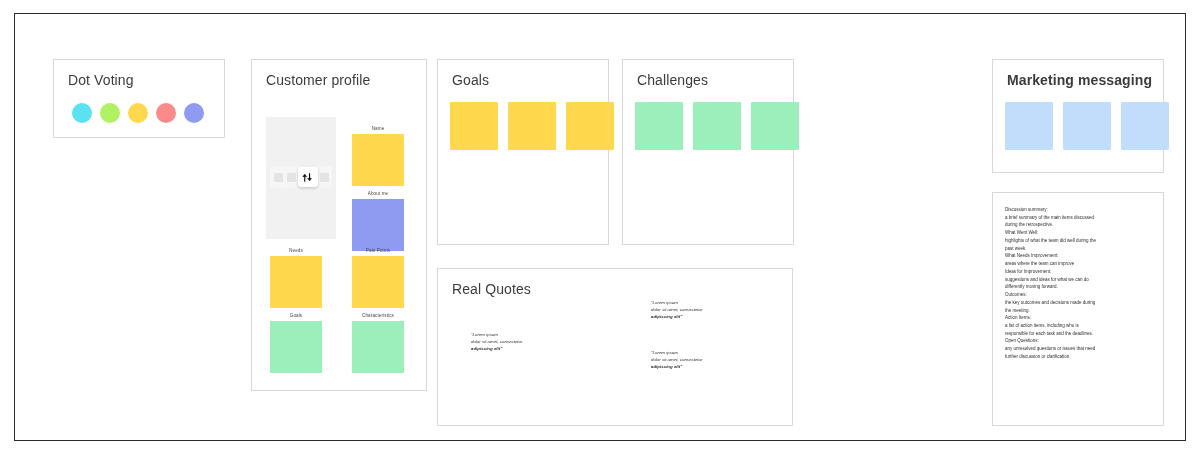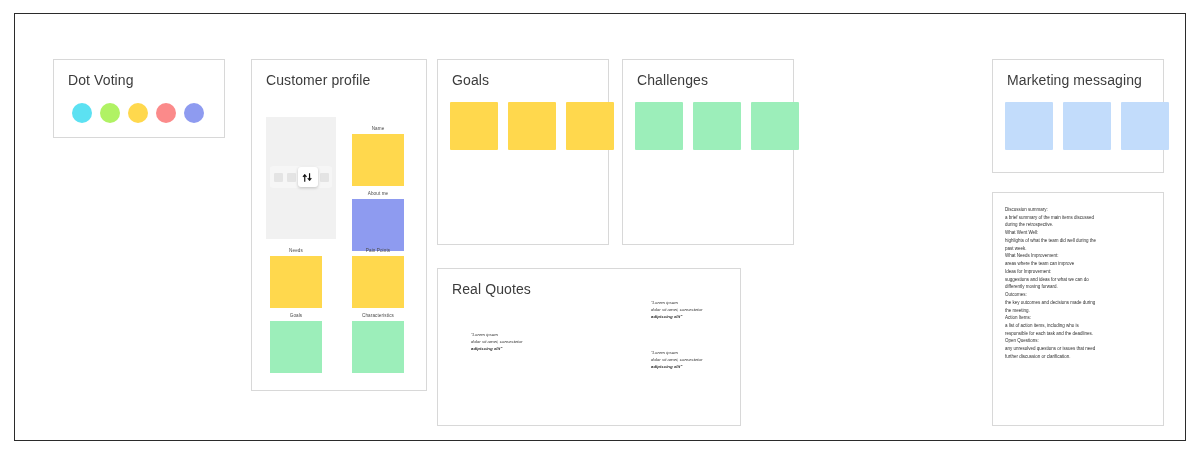--- a/index.html
+++ b/index.html
@@ -117,21 +117,21 @@
     margin-bottom: 3px;
     letter-spacing: .1px;
     white-space: nowrap;
   }
   .cp-note {
     width: 52px;
     height: 52px;
   }
 
   
-  #real-quotes { left: 422px; top: 254px; width: 304px; height: 158px; }
+  #real-quotes { left: 422px; top: 254px; width: 356px; height: 158px; }
   .quote {
     position: absolute;
     font-size: 4.4px;
     line-height: 1.62;
     color: #2f2f2f;
     font-style: italic;
     white-space: nowrap;
   }
 
   
@@ -223,21 +223,21 @@
   <div class="panel" id="challenges" style="left:607px; top:45px; width:172px; height:186px;">
     <div class="panel-title">Challenges</div>
     <div class="note-row" style="left:12px; top:42px;">
         <div class="note" style="background: rgb(156, 238, 186);"></div>
         <div class="note" style="background: rgb(156, 238, 186);"></div>
         <div class="note" style="background: rgb(156, 238, 186);"></div>
       </div>
   </div>
 
 
-  <div class="panel" id="marketing-messaging" style="left:977px; top:45px; width:172px; height:114px;">
+  <div class="panel" id="marketing-messaging" style="left:977px; top:45px; width:172px; height:114px;font-weight:bold;">
     <div class="panel-title">Marketing messaging</div>
     <div class="note-row" style="left:12px; top:42px;">
         <div class="note" style="background: rgb(194, 220, 251);"></div>
         <div class="note" style="background: rgb(194, 220, 251);"></div>
         <div class="note" style="background: rgb(194, 220, 251);"></div>
       </div>
   </div>
 
 
   <div class="panel" id="real-quotes">

